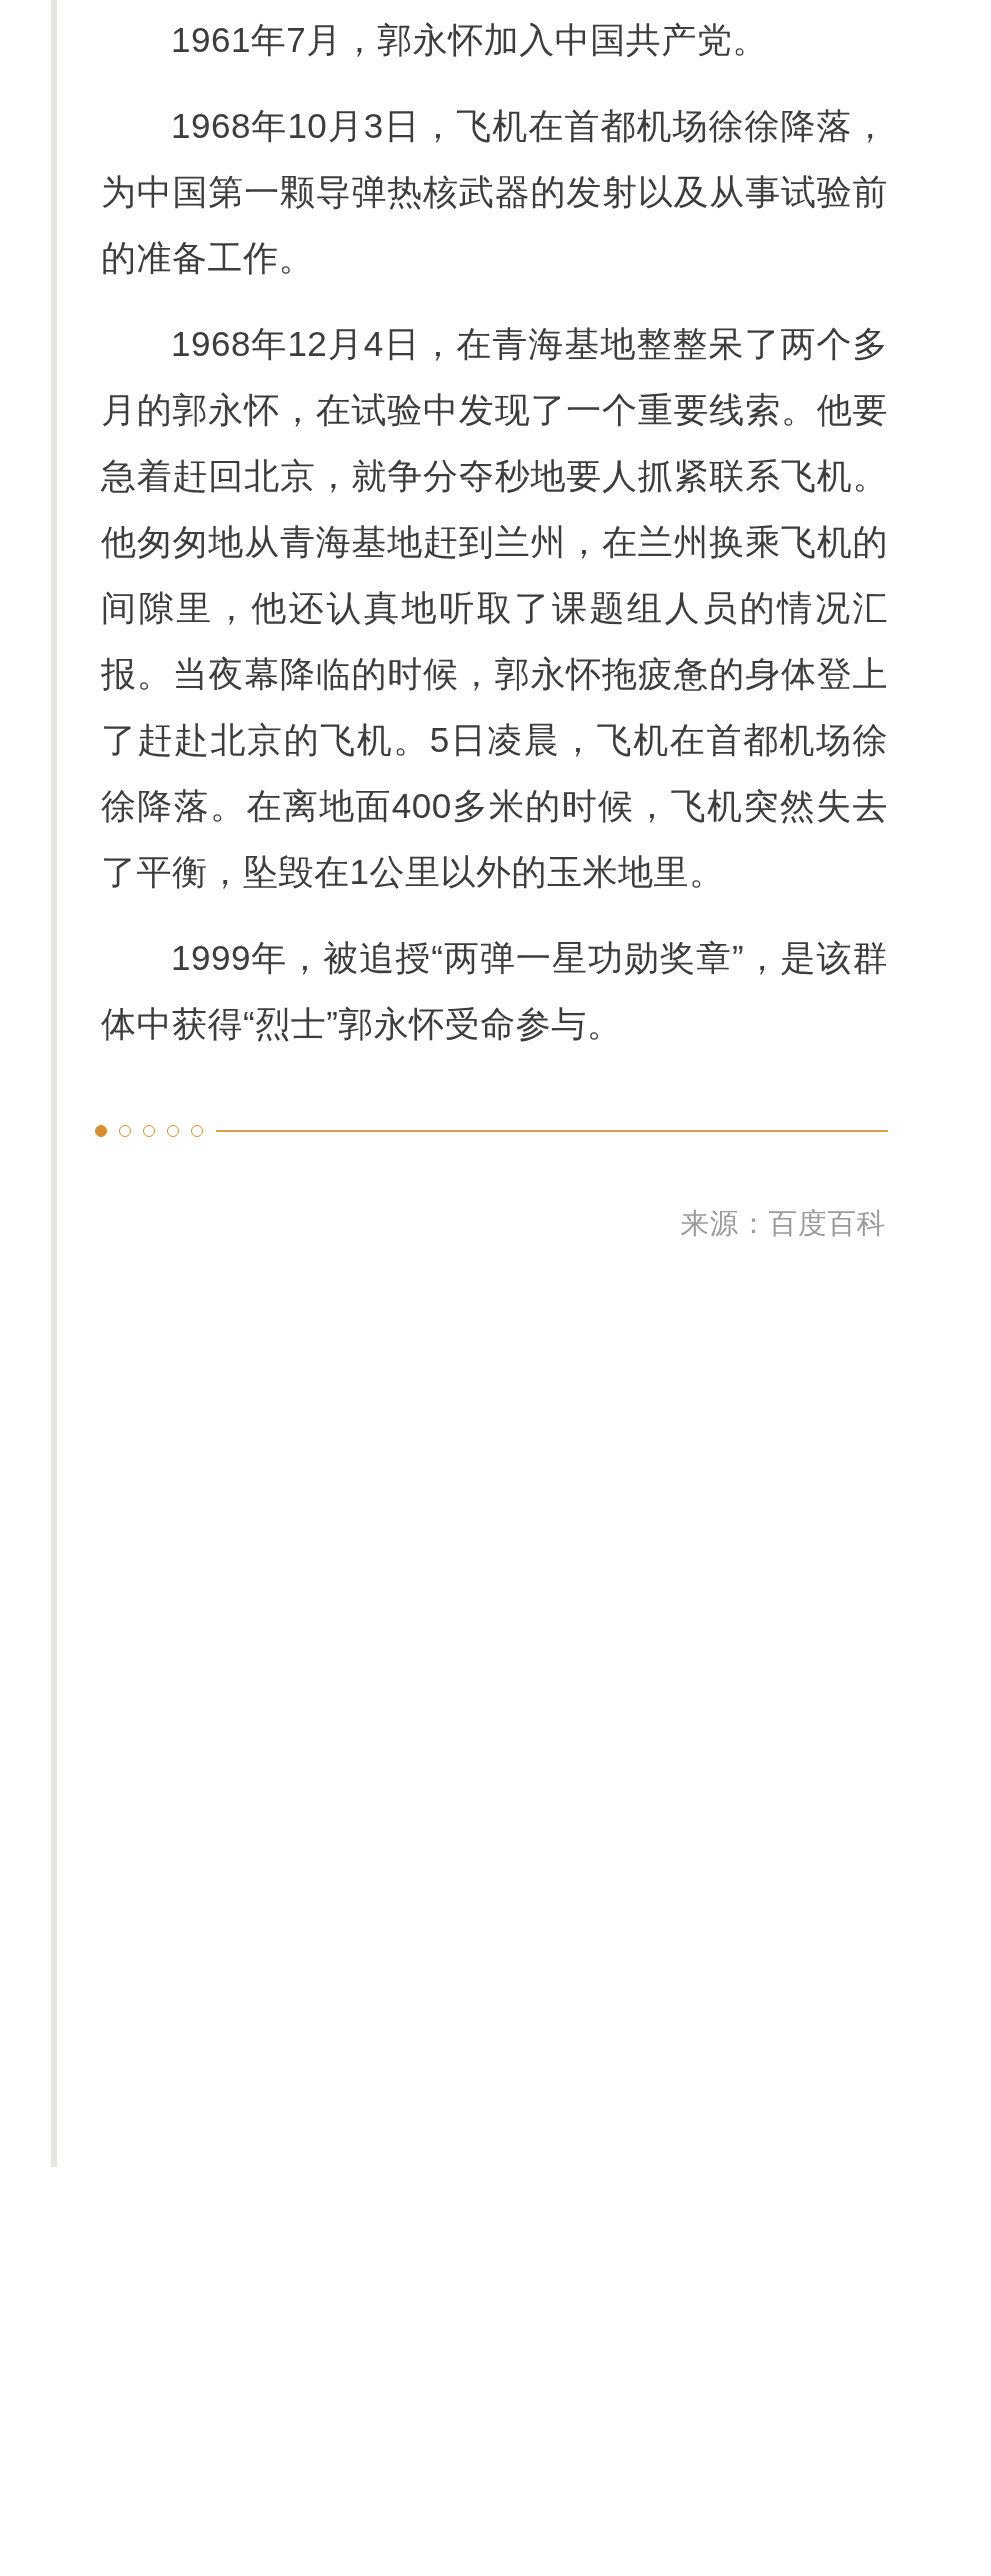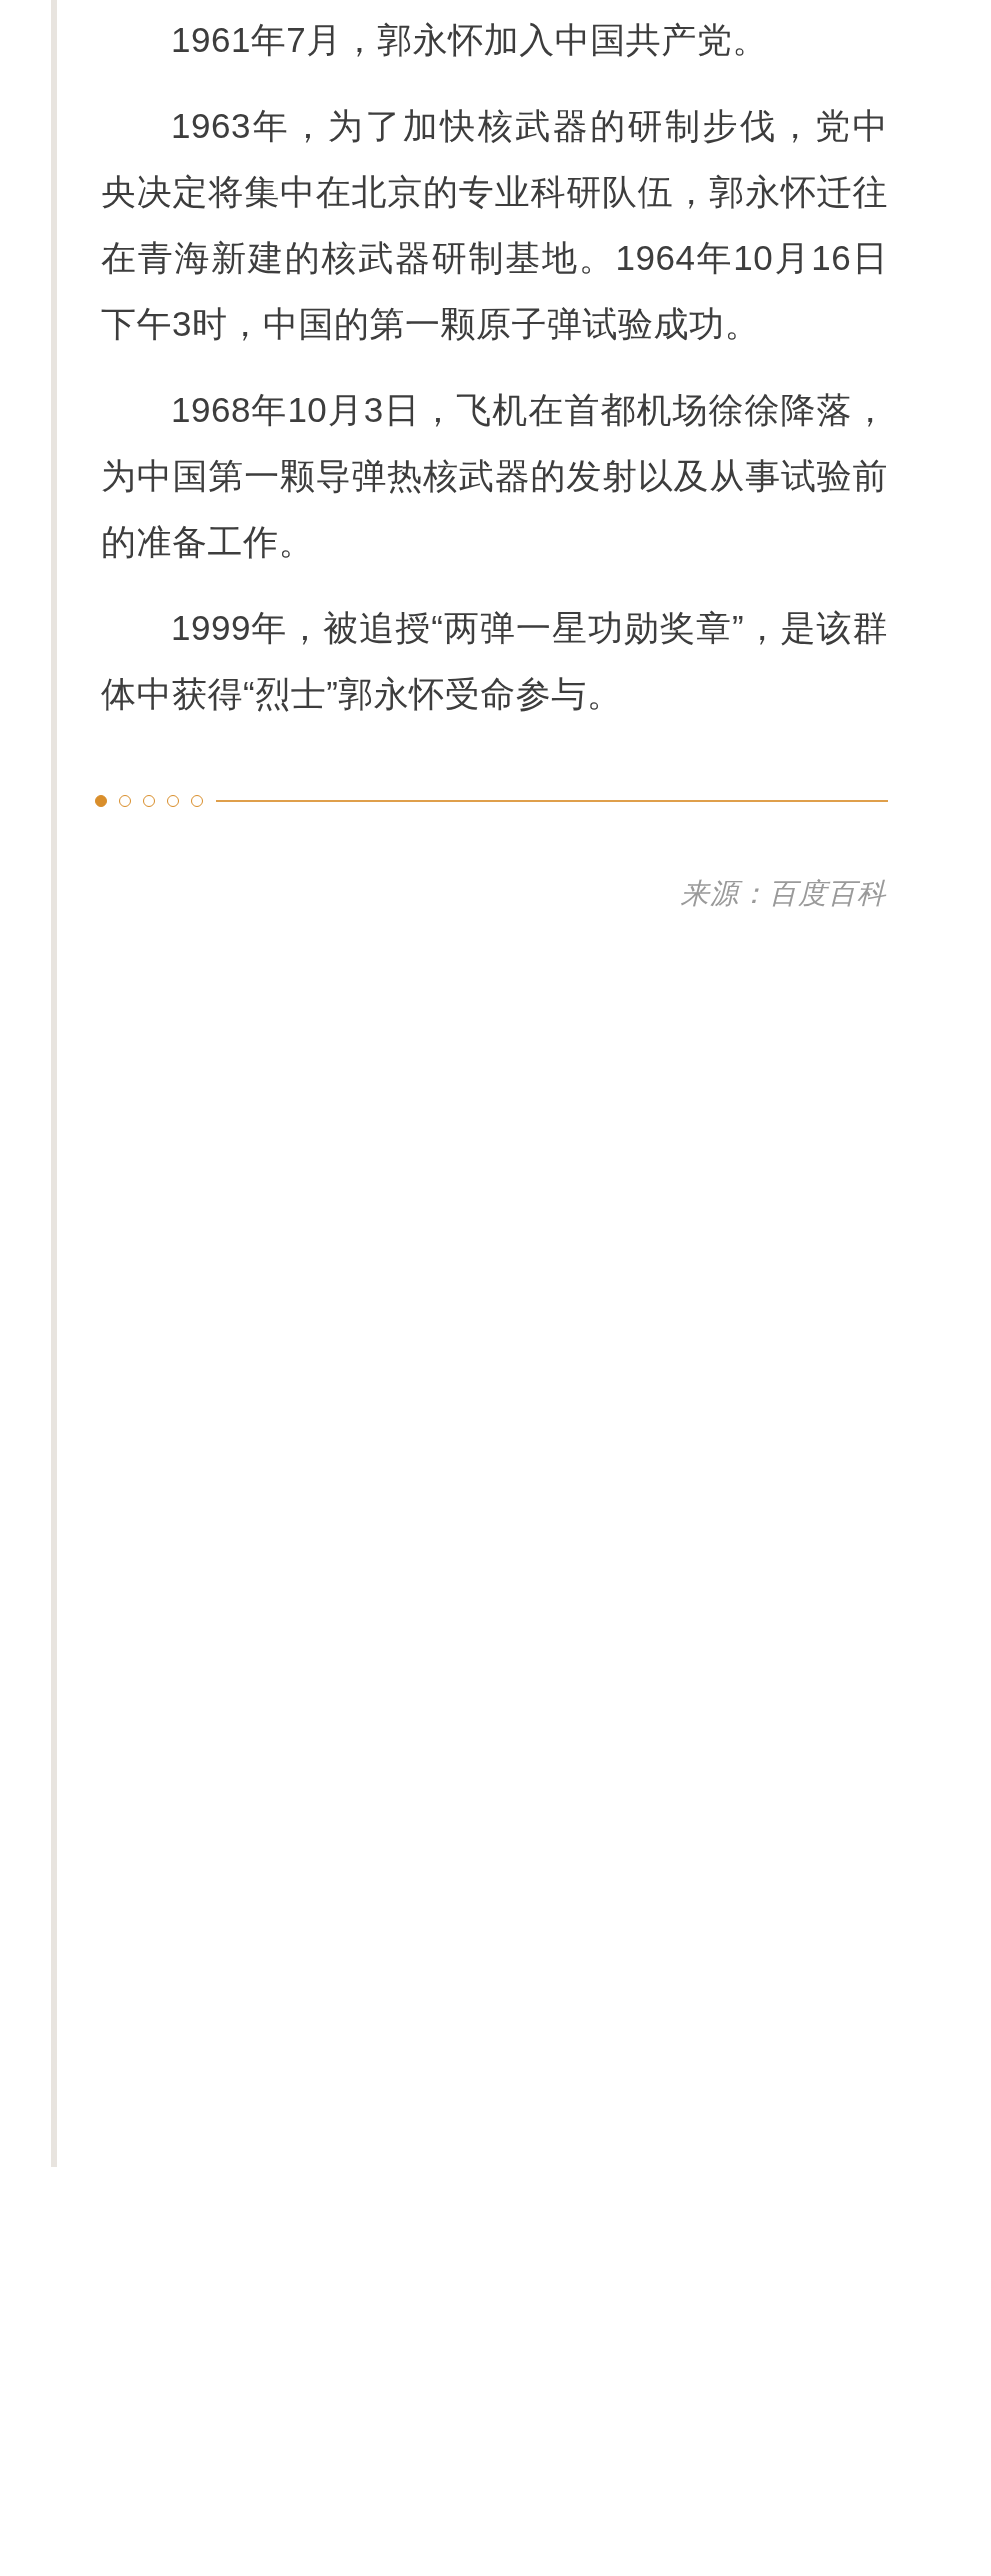--- a/index.html
+++ b/index.html
@@ -80,43 +80,42 @@
   .rule {
     flex: 1 1 auto;
     height: 1.8px;
     background: #d98e2b;
     opacity: 0.85;
   }
   .credits {
     margin-top: 48px;
     text-align: right;
     padding-right: 1.8px;
-    font-style: italic;
   }
   .credit-line {
     font-size: 28.5px;
     line-height: 57px;
     color: #9a9a9a;
     letter-spacing: 0.9px;
   }
   .spacer-bottom {
     height: 110px;
   }
 </style>
 </head>
 <body>
 
 <div class="page">
 
   <div class="left-rail"></div>
 
   <div class="article">
     <p class="para">1961年7月，郭永怀加入中国共产党。</p>
-    <p class="para">1963年，为了加快核武器的研制步伐，党中央决定将集中在北京的专业科研队伍，郭永怀迁往在青海新建的核武器研制基地。1964年10月16日下午3时，中国的第一颗原子弹试验成功。</p>
     <p class="para">1968年10月3日，飞机在首都机场徐徐降落，为中国第一颗导弹热核武器的发射以及从事试验前的准备工作。</p>
+    <p class="para">1968年12月4日，在青海基地整整呆了两个多月的郭永怀，在试验中发现了一个重要线索。他要急着赶回北京，就争分夺秒地要人抓紧联系飞机。他匆匆地从青海基地赶到兰州，在兰州换乘飞机的间隙里，他还认真地听取了课题组人员的情况汇报。当夜幕降临的时候，郭永怀拖疲惫的身体登上了赶赴北京的飞机。5日凌晨，飞机在首都机场徐徐降落。在离地面400多米的时候，飞机突然失去了平衡，坠毁在1公里以外的玉米地里。</p>
     <p class="para">1999年，被追授“两弹一星功勋奖章”，是该群体中获得“烈士”郭永怀受命参与。</p>
   </div>
 
   <div class="footer-wrap">
     <div class="divider-row">
       <div class="dots">
         <span class="dot filled"></span>
         <span class="dot"></span>
         <span class="dot"></span>
         <span class="dot"></span>

